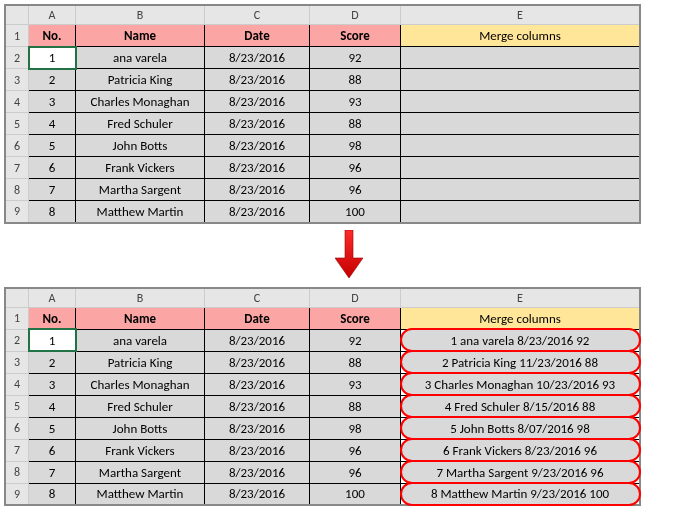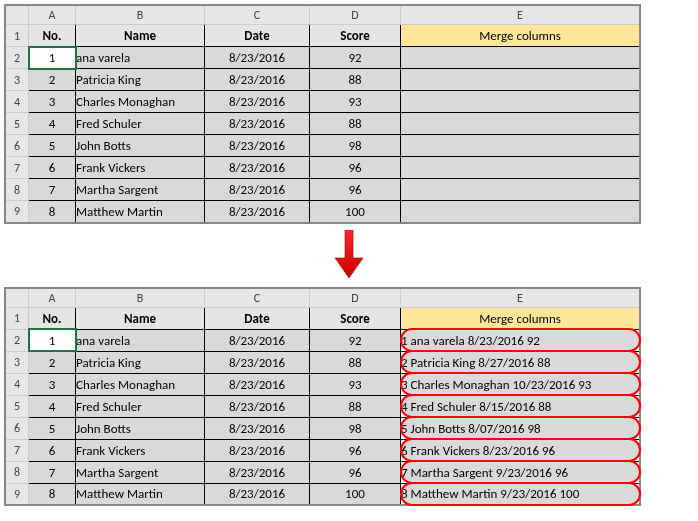--- a/index.html
+++ b/index.html
@@ -38,31 +38,31 @@
   .cell {
     border: 1px solid #000;
     background: #d9d9d9;
     height: 22px;
     padding: 0 4px;
     white-space: nowrap;
     overflow: hidden;
     box-sizing: border-box;
   }
   .hdr-green {
-    background: #e5e5e5;
+    background: #fca5a5;
     font-weight: bold;
     text-align: center;
   }
   .hdr-yellow {
     background: #ffe699;
     font-weight: normal;
     text-align: center;
   }
   .center { text-align: center; }
-  .left { text-align: left; }
+  .left { text-align: center; }
   .wA { width: 46px; }
   .wB { width: 128px; }
   .wC { width: 104px; }
   .wD { width: 90px; }
   .wE { width: 238px; }
   .sel-outer {
     outline: 2px solid #217346;
     outline-offset: -1px;
   }
   .sel-red {
@@ -202,21 +202,21 @@
     <td class="cell center">8/23/2016</td>
     <td class="cell center">92</td>
     <td class="cell left sel-red">1 ana varela 8/23/2016 92</td>
   </tr>
   <tr>
     <th class="rowhead">3</th>
     <td class="cell center">2</td>
     <td class="cell left">Patricia King</td>
     <td class="cell center">8/23/2016</td>
     <td class="cell center">88</td>
-    <td class="cell left sel-red">2 Patricia King 8/27/2016 88</td>
+    <td class="cell left sel-red">2 Patricia King 11/23/2016 88</td>
   </tr>
   <tr>
     <th class="rowhead">4</th>
     <td class="cell center">3</td>
     <td class="cell left">Charles Monaghan</td>
     <td class="cell center">8/23/2016</td>
     <td class="cell center">93</td>
     <td class="cell left sel-red">3 Charles Monaghan 10/23/2016 93</td>
   </tr>
   <tr>

